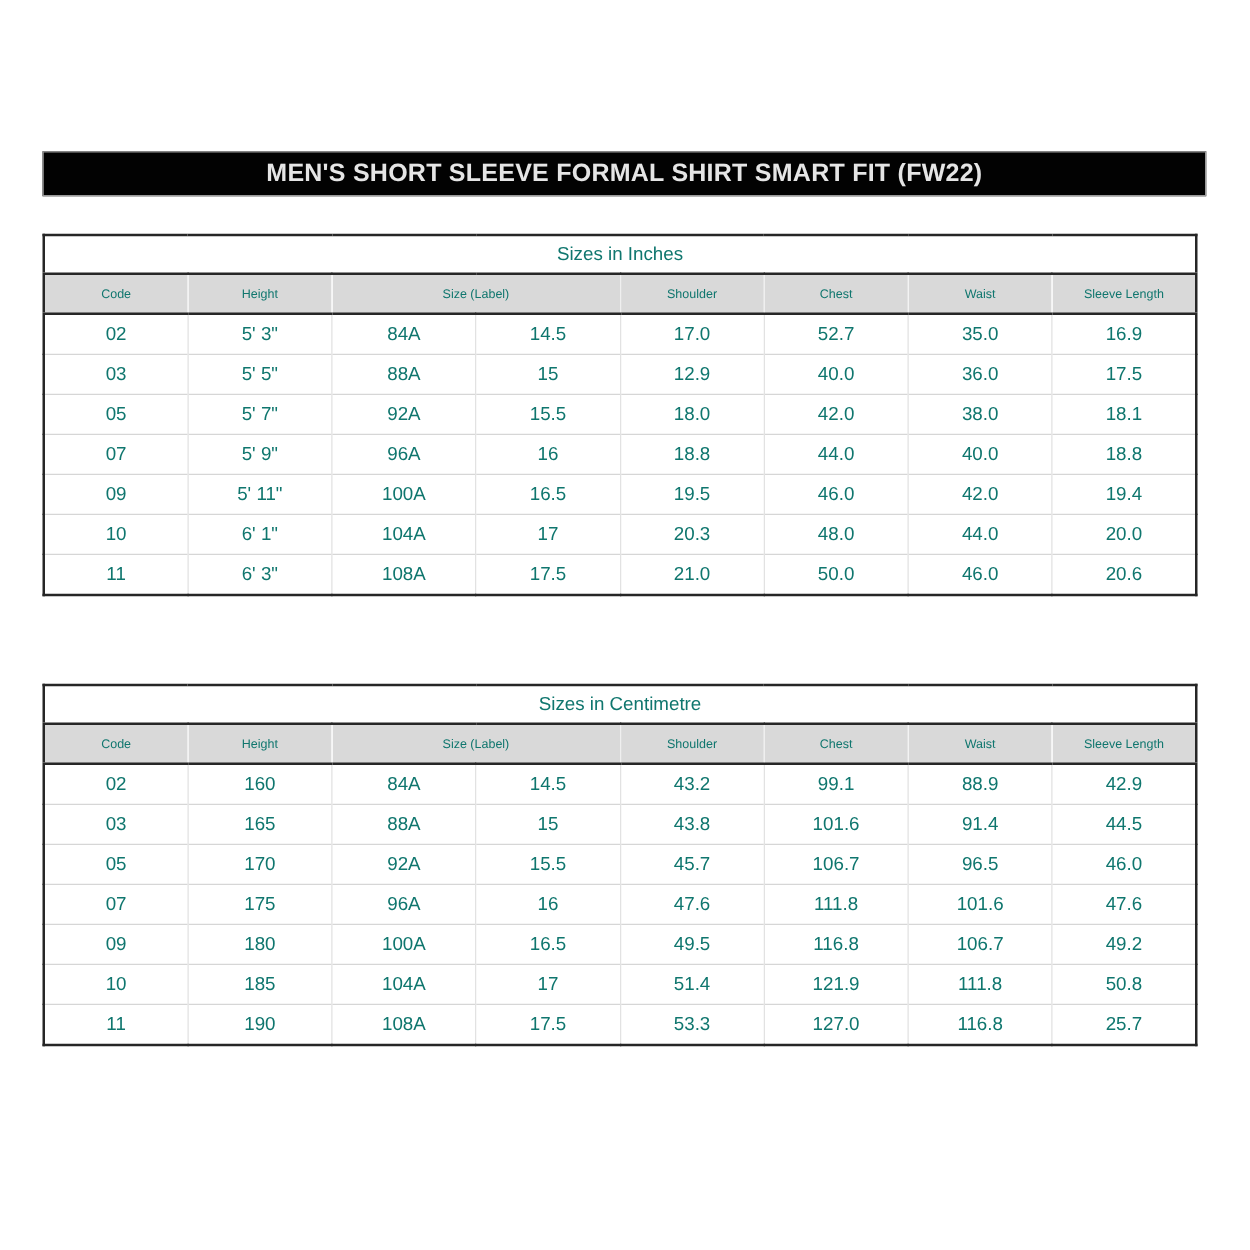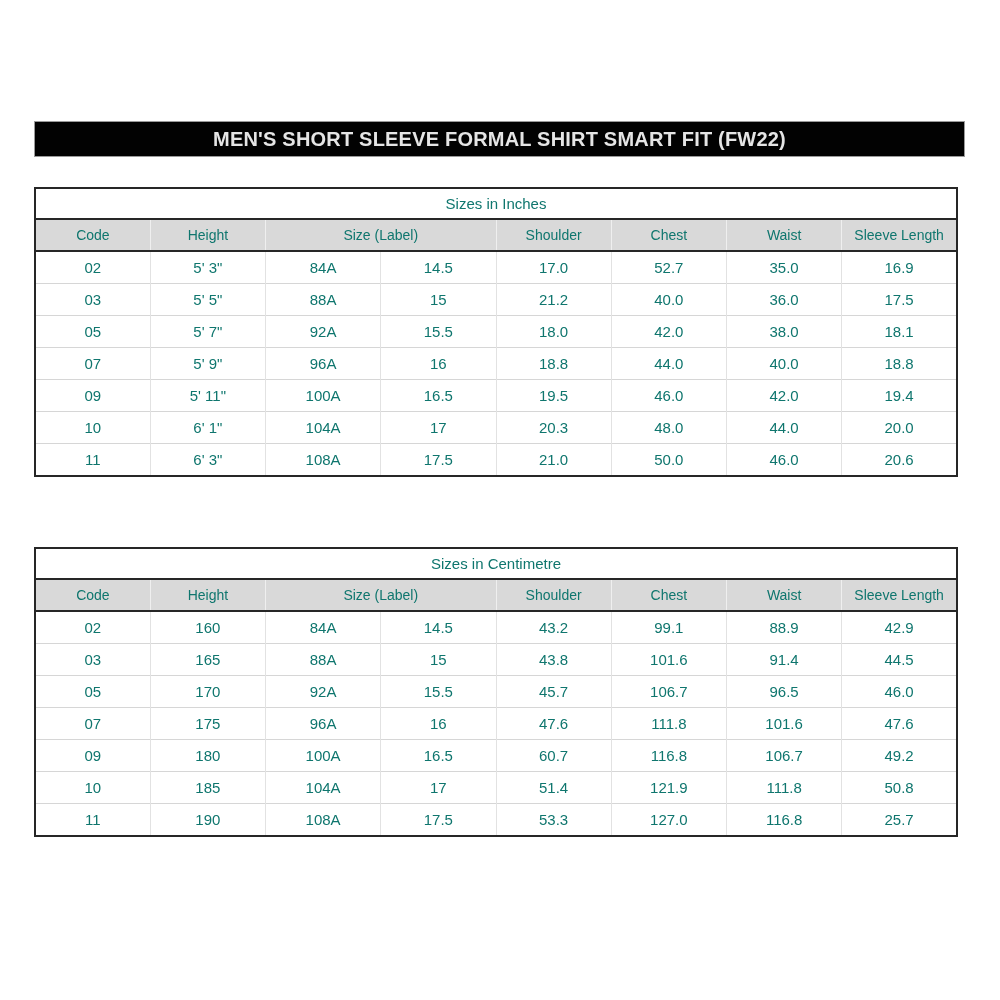--- a/index.html
+++ b/index.html
@@ -48,21 +48,21 @@
     font-weight: 400;
     font-size: 15px;
     text-align: center;
     background: #ffffff;
     border-bottom: 2px solid #262626;
     padding: 0;
   }
   tr.col-header-row th {
     height: 30px;
     font-weight: 400;
-    font-size: 14px;
+    font-size: 10px;
     text-align: center;
     background: #d9d9d9;
     border-bottom: 2px solid #262626;
     border-left: 1px solid #efefef;
     padding: 0;
     overflow: hidden;
     white-space: nowrap;
   }
   tr.col-header-row th:first-child { border-left: none; }
   tbody td {
@@ -121,21 +121,21 @@
           <td>17.0</td>
           <td>52.7</td>
           <td>35.0</td>
           <td>16.9</td>
         </tr>
         <tr>
           <td>03</td>
           <td>5' 5"</td>
           <td>88A</td>
           <td>15</td>
-          <td>21.2</td>
+          <td>12.9</td>
           <td>40.0</td>
           <td>36.0</td>
           <td>17.5</td>
         </tr>
         <tr>
           <td>05</td>
           <td>5' 7"</td>
           <td>92A</td>
           <td>15.5</td>
           <td>18.0</td>
@@ -250,21 +250,21 @@
           <td>47.6</td>
           <td>111.8</td>
           <td>101.6</td>
           <td>47.6</td>
         </tr>
         <tr>
           <td>09</td>
           <td>180</td>
           <td>100A</td>
           <td>16.5</td>
-          <td>60.7</td>
+          <td>49.5</td>
           <td>116.8</td>
           <td>106.7</td>
           <td>49.2</td>
         </tr>
         <tr>
           <td>10</td>
           <td>185</td>
           <td>104A</td>
           <td>17</td>
           <td>51.4</td>

